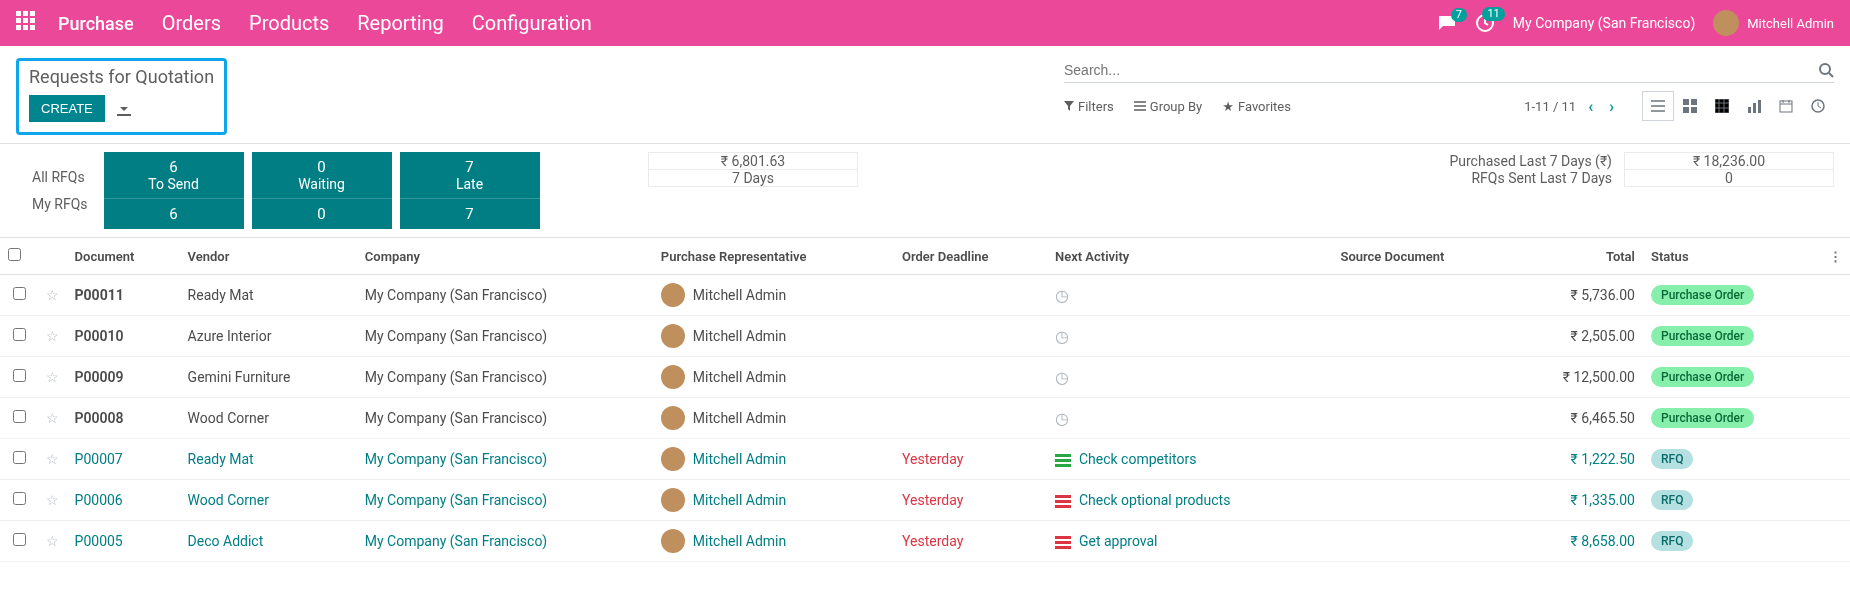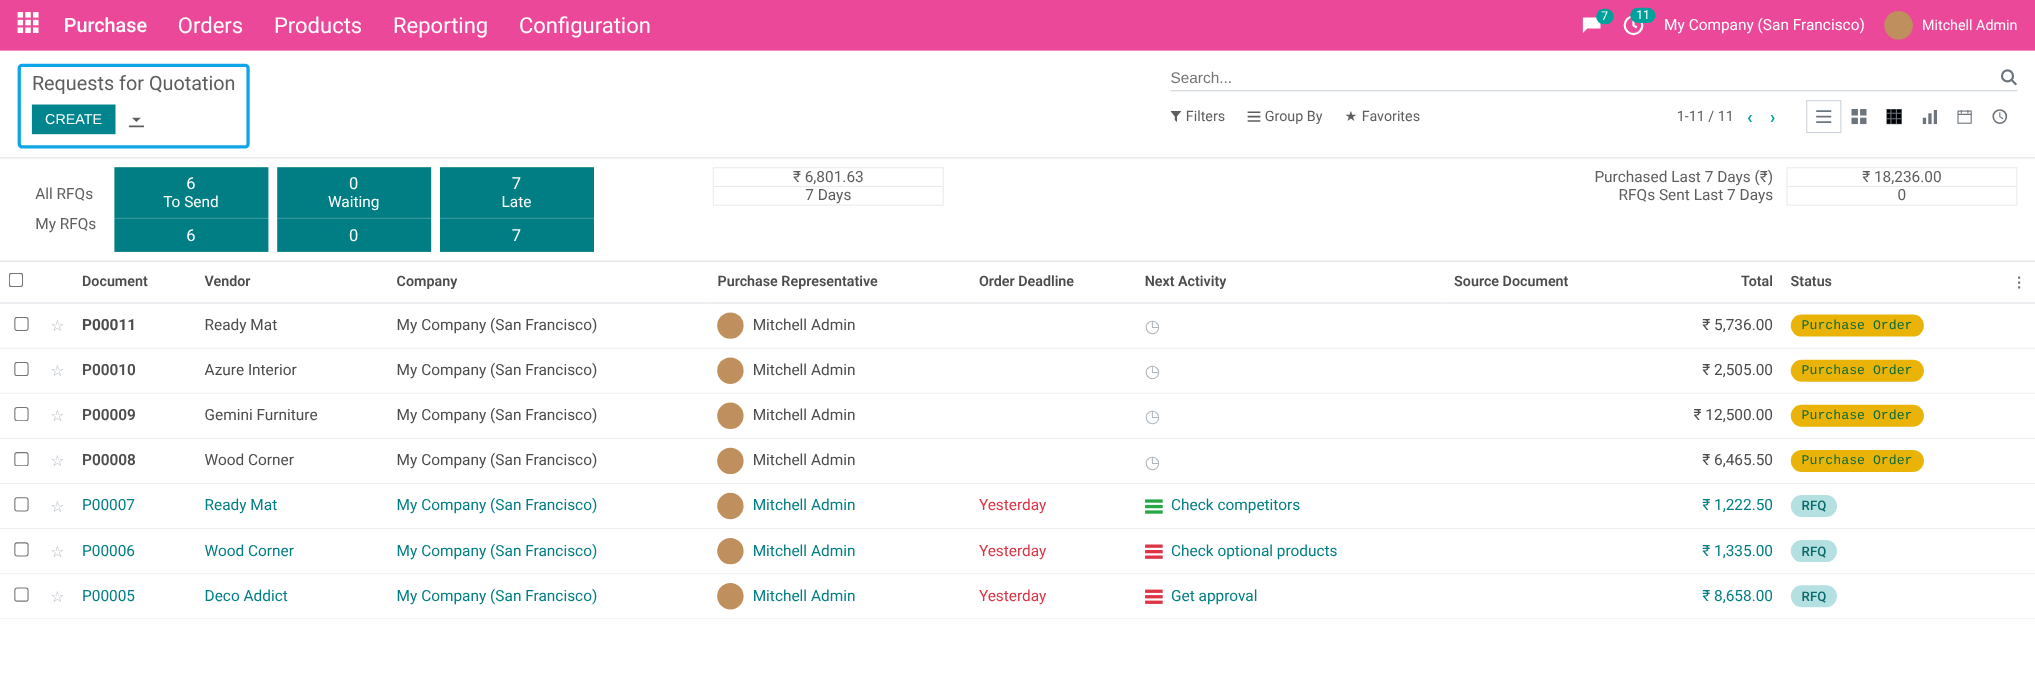--- a/index.html
+++ b/index.html
@@ -68,21 +68,21 @@
   .link-blue { color: #017e84; cursor: pointer;}
   .link-normal { color: #4c4c4c; }
   .deadline-red { color: #dc3545; }
   .act-icon.clock::before { content:"◷"; color:#adb5bd; font-size:16px;}
   .act-icon.bars { display:inline-flex; flex-direction:column; gap:2px; vertical-align:middle; margin-right:4px;}
   .act-icon.bars span{height:3px; width:16px;}
   .act-green span{ background:#28a745;}
   .act-red span{ background:#dc3545;}
   .activity-text { color:#017e84; cursor:pointer; margin-left:4px;}
   .status-pill { display:inline-block; padding: 3px 10px; border-radius: 12px; font-size: 12px; font-weight:500;}
-  .pill-po { background:#eab308; color:#0b6a38;font-family:Liberation Mono, monospace;}
+  .pill-po { background:#86efac; color:#0b6a38;}
   .pill-rfq { background:#b5e0e2; color:#0b6a6a;}
   .opt-col { width:26px; text-align:center;}
   .three-dots::before{content:"⋮"; color:#6c757d; cursor:pointer;}
 
   svg { display:block;}
 </style>
 </head>
 <body>
 
 <div class="topnav">

